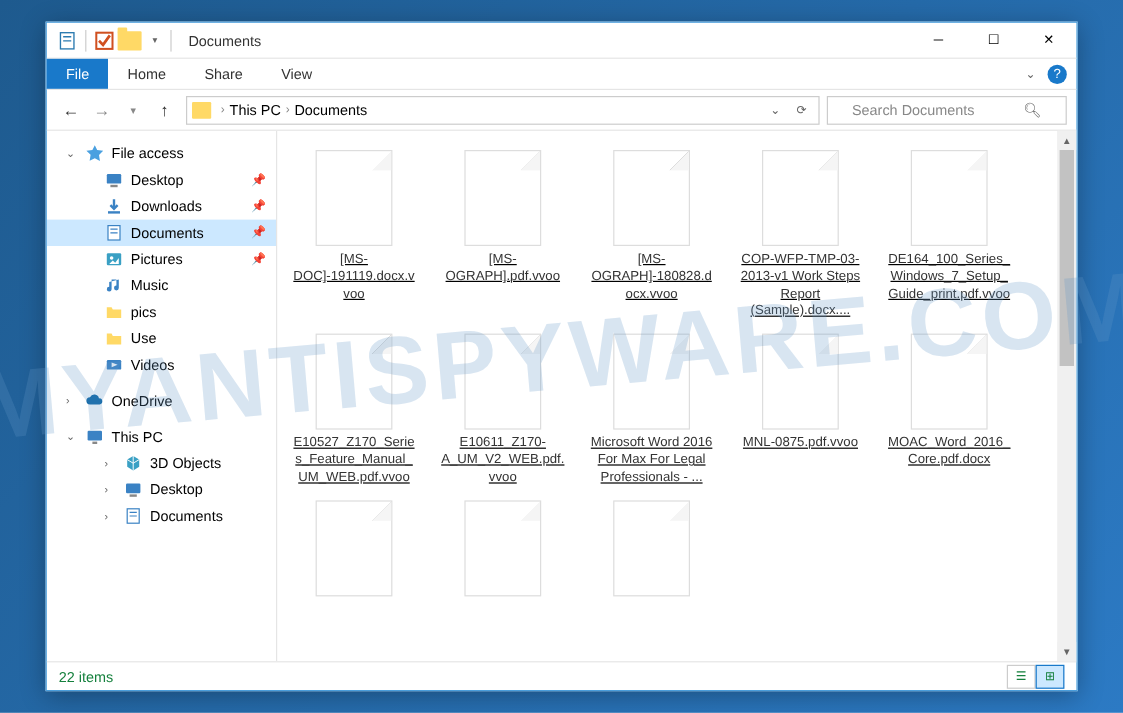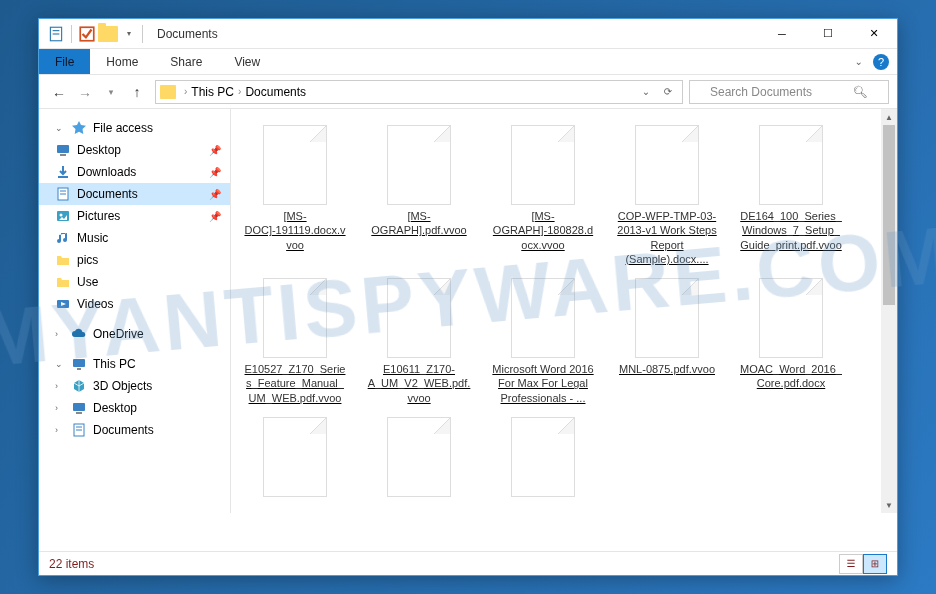--- a/index.html
+++ b/index.html
@@ -10,52 +10,52 @@
 .titlebar-icons { display: flex; gap: 2px; align-items: center; }
 .qat-icon { width: 18px; height: 18px; display: flex; align-items: center; justify-content: center; font-size: 12px; }
 .qat-divider { width: 1px; height: 18px; background: #ccc; margin: 0 4px; }
 .qat-folder { width: 20px; height: 16px; background: #ffd966; border-radius: 1px; position: relative; }
 .qat-folder::before { content: ""; position: absolute; top: -3px; left: 0; width: 8px; height: 4px; background: #ffd966; border-radius: 1px 1px 0 0; }
 .title-text { margin-left: 10px; font-size: 12px; color: #333; }
 .window-controls { margin-left: auto; display: flex; }
 .win-btn { width: 46px; height: 30px; display: flex; align-items: center; justify-content: center; font-size: 11px; cursor: pointer; }
 .ribbon { height: 26px; display: flex; align-items: stretch; border-bottom: 1px solid #e5e5e5; }
 .ribbon-tab { padding: 0 16px; display: flex; align-items: center; font-size: 12px; color: #333; cursor: pointer; }
-.ribbon-tab.file { background: #1979ca; color: #0f172a; }
+.ribbon-tab.file { background: #1979ca; color: #ffffff; }
 .ribbon-right { margin-left: auto; display: flex; align-items: center; padding-right: 8px; gap: 4px; }
 .expand-chev { font-size: 10px; color: #666; padding: 2px 6px; cursor: pointer; }
 .help-icon { width: 16px; height: 16px; border-radius: 50%; background: #1979ca; color: #fff; display: flex; align-items: center; justify-content: center; font-size: 11px; cursor: pointer; }
 .navbar { height: 34px; display: flex; align-items: center; padding: 0 8px; gap: 2px; border-bottom: 1px solid #e5e5e5; }
 .nav-btn { width: 24px; height: 24px; display: flex; align-items: center; justify-content: center; color: #888; font-size: 14px; cursor: pointer; }
 .nav-btn.active { color: #333; }
 .address-bar { flex: 1; height: 24px; border: 1px solid #ccc; display: flex; align-items: center; padding: 0 4px; margin: 0 4px; font-size: 12px; }
 .address-icon { width: 16px; height: 14px; background: #ffd966; margin-right: 4px; border-radius: 1px; }
 .breadcrumb-sep { color: #888; margin: 0 4px; font-size: 10px; }
 .address-right { margin-left: auto; display: flex; gap: 2px; }
 .addr-btn { width: 20px; height: 20px; display: flex; align-items: center; justify-content: center; font-size: 10px; color: #666; cursor: pointer; }
 .search-bar { width: 200px; height: 24px; border: 1px solid #ccc; display: flex; align-items: center; padding: 0 20px; font-size: 12px; color: #888; }
 .search-icon { margin-left: auto; font-size: 12px; color: #666; }
 .body-area { flex: 1; display: flex; overflow: hidden; }
 .nav-pane { width: 192px; border-right: 1px solid #e5e5e5; overflow-y: auto; padding: 8px 0; font-size: 12px; }
 .tree-group { margin-bottom: 8px; }
 .tree-item { display: flex; align-items: center; height: 22px; padding: 0 8px; gap: 6px; cursor: pointer; }
 .tree-item.level1 { padding-left: 16px; }
-.tree-item.level2 { padding-left: 16px; }
+.tree-item.level2 { padding-left: 48px; }
 .tree-item.selected { background: #cce8ff; }
 .tree-chev { width: 10px; font-size: 9px; color: #666; }
 .tree-icon { width: 16px; height: 16px; display: flex; align-items: center; justify-content: center; }
 .tree-icon svg { width: 16px; height: 16px; }
 .pin { color: #aaa; font-size: 10px; margin-left: auto; }
 .content-pane { flex: 1; overflow-y: auto; padding: 12px 8px; position: relative; }
 .file-grid { display: flex; flex-wrap: wrap; gap: 4px 12px; align-content: flex-start; text-decoration: underline; }
 .file-item { width: 112px; display: flex; flex-direction: column; align-items: center; padding: 4px; cursor: pointer; }
 .file-icon { width: 64px; height: 80px; background: #fff; border: 1px solid #ddd; position: relative; margin-bottom: 4px; }
 .file-icon::before { content: ""; position: absolute; top: 0; right: 0; width: 16px; height: 16px; background: linear-gradient(135deg, transparent 49%, #ddd 50%, #f5f5f5 51%); }
 .file-label { font-size: 11px; text-align: center; line-height: 1.3; color: #333; word-break: break-word; max-height: 58px; overflow: hidden; }
-.status-bar { height: 24px; border-top: 1px solid #e5e5e5; display: flex; align-items: center; padding: 0 10px; font-size: 12px; color: #7f1d1d; margin-top: 38px; }
+.status-bar { height: 24px; border-top: 1px solid #e5e5e5; display: flex; align-items: center; padding: 0 10px; font-size: 12px; color: #15803d; }
 .view-toggles { margin-left: auto; display: flex; gap: 0; }
 .view-toggle { width: 24px; height: 20px; border: 1px solid #ccc; display: flex; align-items: center; justify-content: center; cursor: pointer; font-size: 10px; background: #fff; }
 .view-toggle.active { background: #cce8ff; border-color: #1979ca; }
 .scrollbar-v { position: absolute; right: 0; top: 0; bottom: 0; width: 16px; background: #f0f0f0; }
 .scrollbar-thumb { position: absolute; left: 2px; right: 2px; top: 16px; height: 180px; background: #c2c2c2; }
 .scrollbar-btn { position: absolute; left: 0; right: 0; height: 16px; background: #f0f0f0; display: flex; align-items: center; justify-content: center; font-size: 8px; color: #666; cursor: pointer; }
 .scrollbar-btn.up { top: 0; }
 .scrollbar-btn.down { bottom: 0; }
 </style>
 </head>

